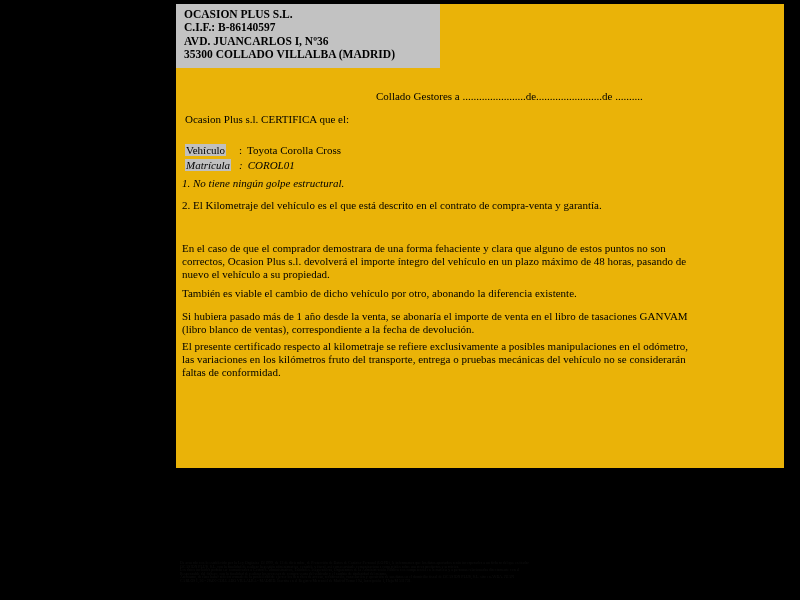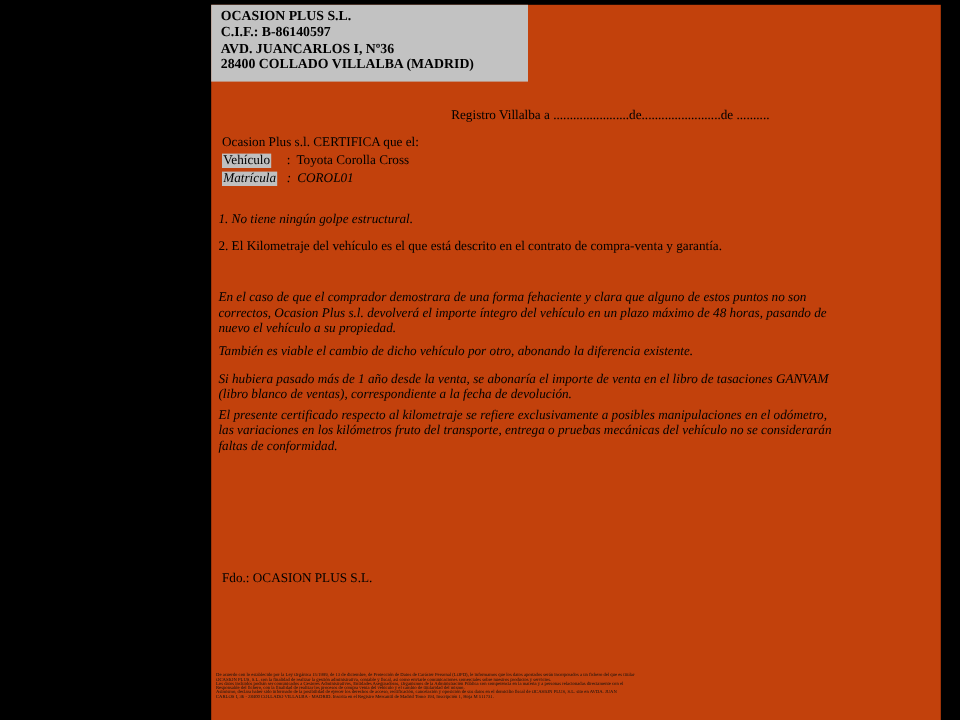--- a/index.html
+++ b/index.html
@@ -14,22 +14,22 @@
     position: relative;
     width: 800px;
     height: 600px;
     background: #000000;
   }
   .page {
     position: absolute;
     left: 176px;
     top: 4px;
     width: 608px;
-    height: 596px;
-    background: #c2410c;
+    height: 464px;
+    background: #eab308;
     color: #000000;
   }
   .header-box {
     position: absolute;
     left: 0;
     top: 0;
     width: 248px;
     background: #c2c2c2;
     padding: 4px 8px 6px 8px;
     font-weight: bold;
@@ -54,20 +54,21 @@
     position: absolute;
     left: 9px;
     font-size: 11px;
     white-space: nowrap;
   }
   .row-vehicle { top: 124px; }
   .row-plate   { top: 139px; font-style: italic; }
   .label-wrap {
     display: inline-block;
     width: 54px;
+    margin-top: 16px;
   }
   .hl {
     background: #c0c0c0;
     padding: 0 1px;
   }
   .sep { margin-right: 5px; }
   .point {
     position: absolute;
     left: 6px;
     font-size: 11px;
@@ -75,21 +76,20 @@
   }
   .point-1 { top: 173px; font-style: italic; }
   .point-2 { top: 195px; }
   .para {
     position: absolute;
     left: 6px;
     width: 514px;
     margin: 0;
     font-size: 11px;
     line-height: 13px;
-    font-style: italic;
   }
   .para-1 { top: 238px; }
   .para-2 { top: 283px; }
   .para-3 { top: 306px; }
   .para-4 { top: 336px; }
   .signature {
     position: absolute;
     left: 9px;
     top: 472px;
     font-size: 11px;
@@ -109,24 +109,24 @@
 </head>
 <body>
 
 <div class="viewport">
   <div class="page">
 
     <div class="header-box">
       <div>OCASION PLUS S.L.</div>
       <div>C.I.F.: B-86140597</div>
       <div>AVD. JUANCARLOS I, Nº36</div>
-      <div>28400 COLLADO VILLALBA (MADRID)</div>
+      <div>35300 COLLADO VILLALBA (MADRID)</div>
     </div>
 
-    <div class="date-line">Registro Villalba a .......................de........................de ..........</div>
+    <div class="date-line">Collado Gestores a .......................de........................de ..........</div>
 
     <div class="certify">Ocasion Plus s.l. CERTIFICA que el:</div>
 
     <div class="field-row row-vehicle"><span class="label-wrap"><span class="hl">Vehículo</span></span><span class="sep">:</span><span>Toyota Corolla Cross</span></div>
 
     <div class="field-row row-plate"><span class="label-wrap"><span class="hl">Matrícula</span></span><span class="sep">:</span><span>COROL01</span></div>
 
     <div class="point point-1">1. No tiene ningún golpe estructural.</div>
     <div class="point point-2">2. El Kilometraje del vehículo es el que está descrito en el contrato de compra-venta y garantía.</div>
 

